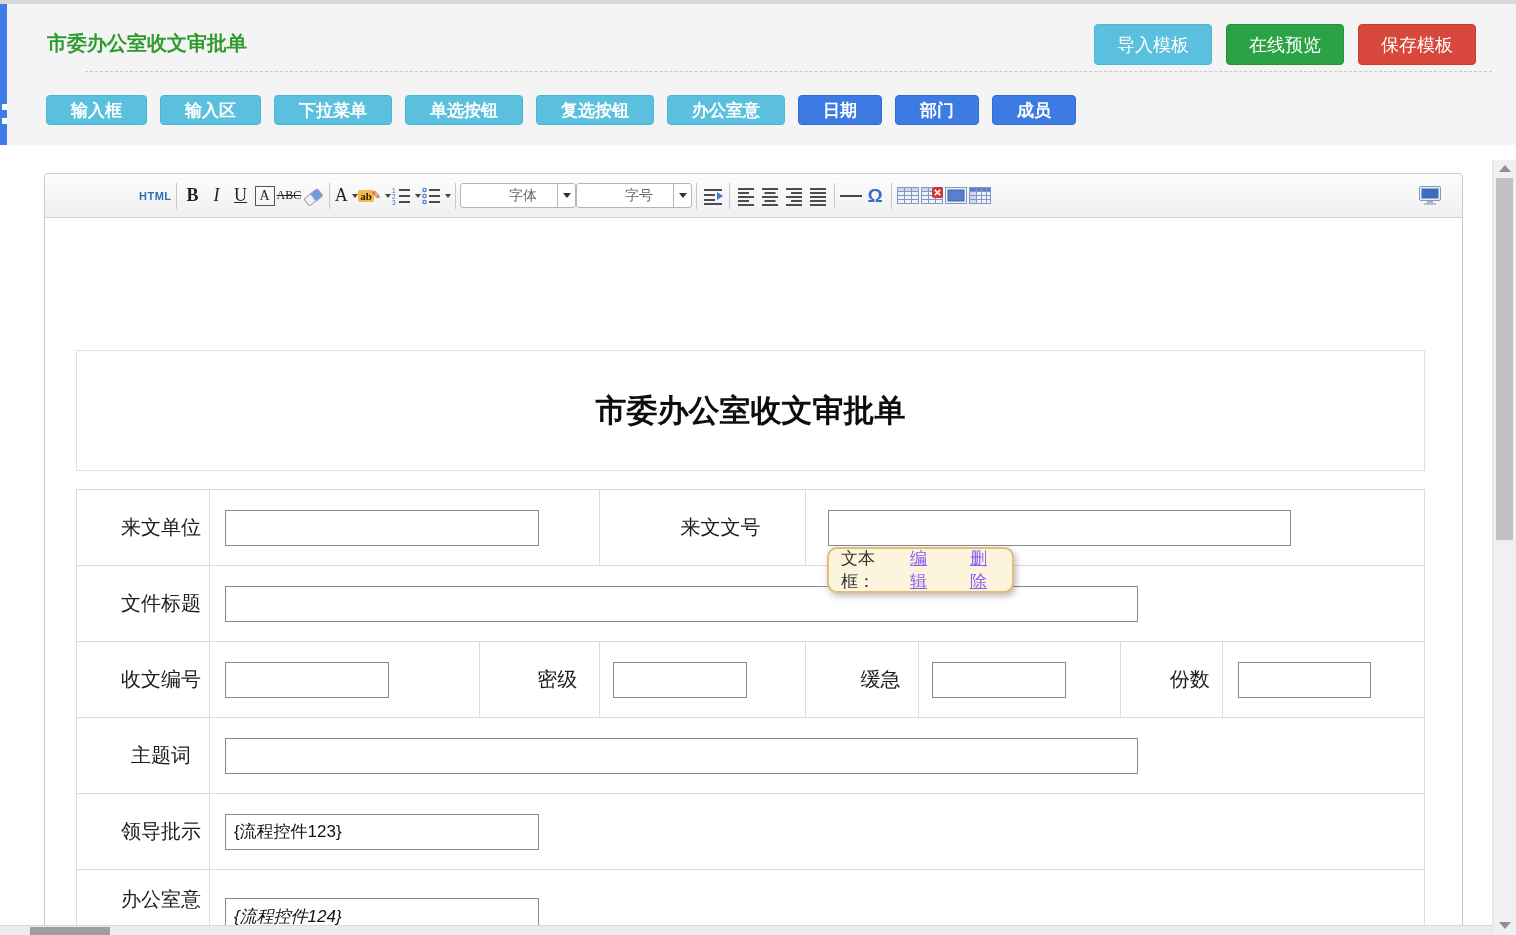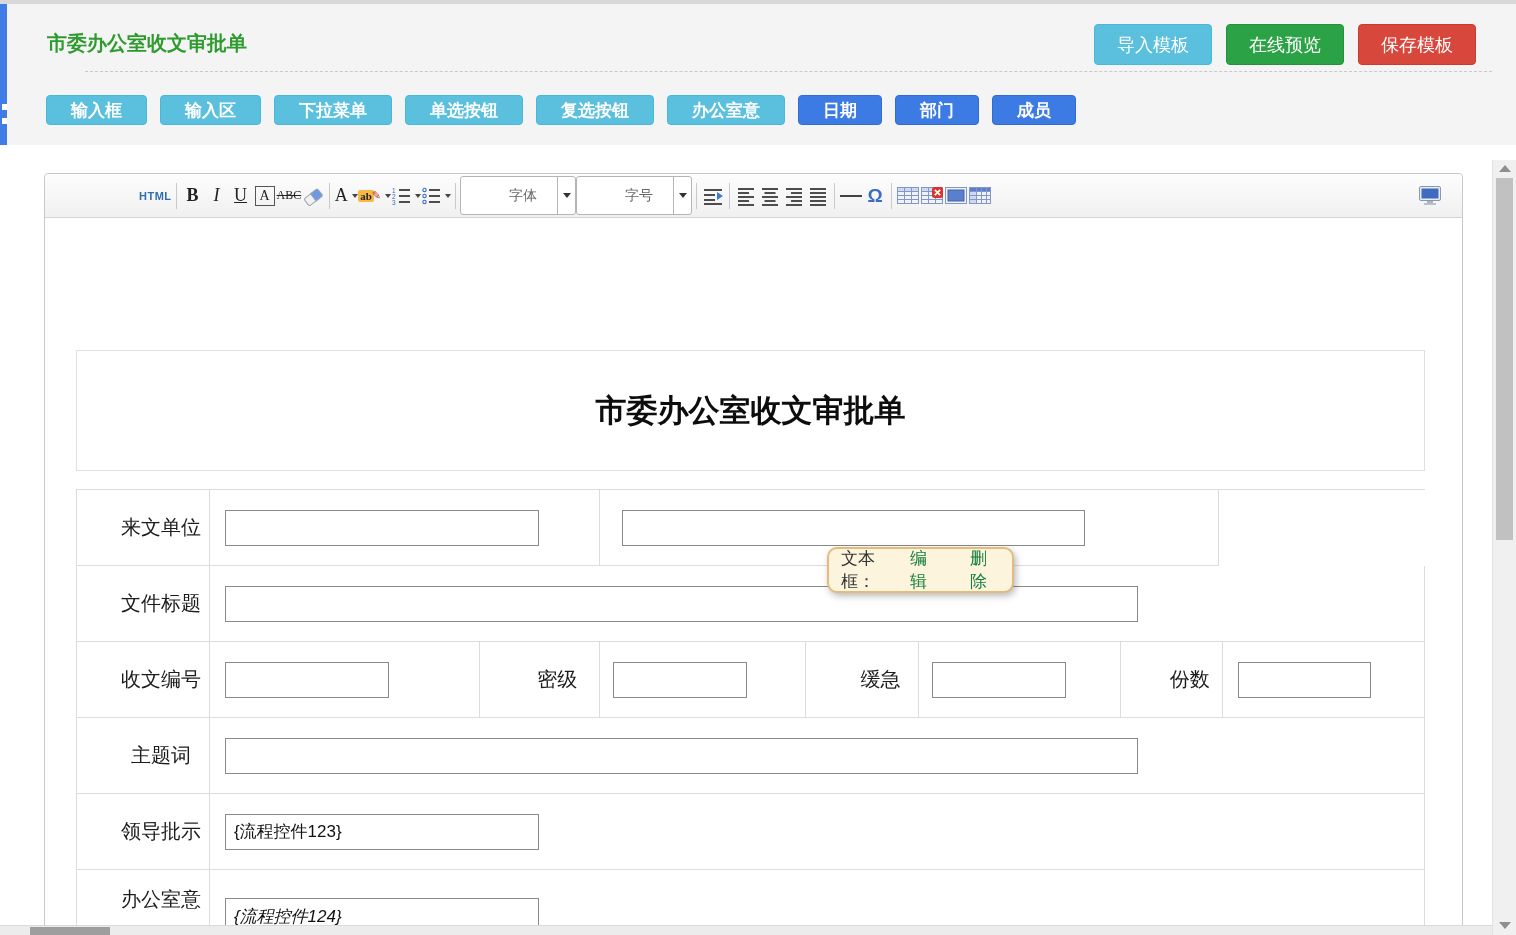--- a/index.html
+++ b/index.html
@@ -46,21 +46,21 @@
 .tb-boxA { font-family:"Liberation Serif", serif; font-size:14px; color:#222;
            border:1px solid #555; width:20px; height:20px; display:flex; align-items:center; justify-content:center; }
 .tb-abc { font-family:"Liberation Serif", serif; font-size:12px; color:#222; text-decoration:line-through; }
 .tb-hl { background:#f7b844; border-radius:2px; padding:0 2px; font-size:11px; font-weight:bold;
          font-family:"Liberation Serif", serif; color:#222; }
 .tb-pencil { font-size:11px; color:#c0392b; margin-left:-2px; }
 .mini-caret { width:0; height:0; border-left:3px solid transparent; border-right:3px solid transparent;
               border-top:4px solid #444; margin-left:4px; }
 .tb-omega { font-size:19px; font-weight:bold; color:#3a6cc4; }
 .tb-hr { width:22px; border-top:2px solid #444; }
-.select { width:116px; height:39px; background:#fff; border:1px solid #b5b5b5; border-radius:3px;
+.select { width:116px; height:25px; background:#fff; border:1px solid #b5b5b5; border-radius:3px;
           display:flex; align-items:stretch; cursor:pointer; flex:0 0 auto;padding-left:28px; }
 .select .txt { flex:1; display:flex; align-items:center; justify-content:center; color:#666; font-size:14px; }
 .select .dd { width:18px; border-left:1px solid #b5b5b5; display:flex; align-items:center; justify-content:center; }
 .caret { width:0; height:0; border-left:4px solid transparent; border-right:4px solid transparent;
          border-top:5px solid #333; }
 .tb-monitor { margin-left:auto; margin-right:4px; }
 
 
 .canvas { position:relative; width:100%; height:718px; background:#fff; overflow:hidden; cursor:text; }
 .doc-title-box { position:absolute; left:31px; top:132px; width:1349px; height:121px;
@@ -84,21 +84,21 @@
 .iw314{width:314px} .iw463{width:463px} .iw913{width:913px} .iw164{width:164px}
 .iw134{width:134px} .iw133{width:133px}
 .ml15{margin-left:15px} .ml22{margin-left:22px} .ml13{margin-left:13px}
 
 
 .tooltip { position:absolute; left:827px; top:547px; width:187px; height:46px; z-index:30;
            background:#fcf4dd; border:2px solid #e2bc7d; border-radius:10px;
            box-shadow:2px 3px 7px rgba(0,0,0,.28); display:flex; align-items:center;
            padding:0 12px; font-family:"Liberation Serif", serif; }
 .tooltip .lbl { font-size:17px; color:#333; }
-.tooltip a { font-size:17px; color:#15803d; cursor:pointer; }
+.tooltip a { font-size:17px; color:#8b5cf6; text-decoration:underline; cursor:pointer; }
 .tooltip a.edit { margin-left:9px; }
 .tooltip a.del { margin-left:30px; }
 
 
 .vscroll { position:absolute; right:0; top:160px; width:24px; height:775px;
            background:#f0f0f0; border-left:1px solid #e2e2e2; }
 .vthumb { position:absolute; left:3px; right:3px; top:18px; height:362px; background:#c1c1c1; }
 .sarrow { position:absolute; left:0; width:100%; height:16px; display:flex; align-items:center; justify-content:center; }
 .sarrow.up { top:0; } .sarrow.down { bottom:2px; }
 .tri-up { width:0; height:0; border-left:6px solid transparent; border-right:6px solid transparent;
@@ -326,20 +326,23 @@
 
       <div class="form-table">
 
         <div class="frow">
           <div class="fcell lab w133">
               <span class="flabel">来文单位</span>
             </div>
           <div class="fcell w390">
               <input class="finput iw314 ml15" type="text" style="">
             </div>
+          <div class="fcell lab w207">
+              <span class="flabel">来文文号</span>
+            </div>
           <div class="fcell w619">
               <input class="finput iw463 ml22" type="text" style="">
             </div>
         </div>
 
         <div class="frow">
           <div class="fcell lab w133">
               <span class="flabel">文件标题</span>
             </div>
           <div class="fcell w1216">

